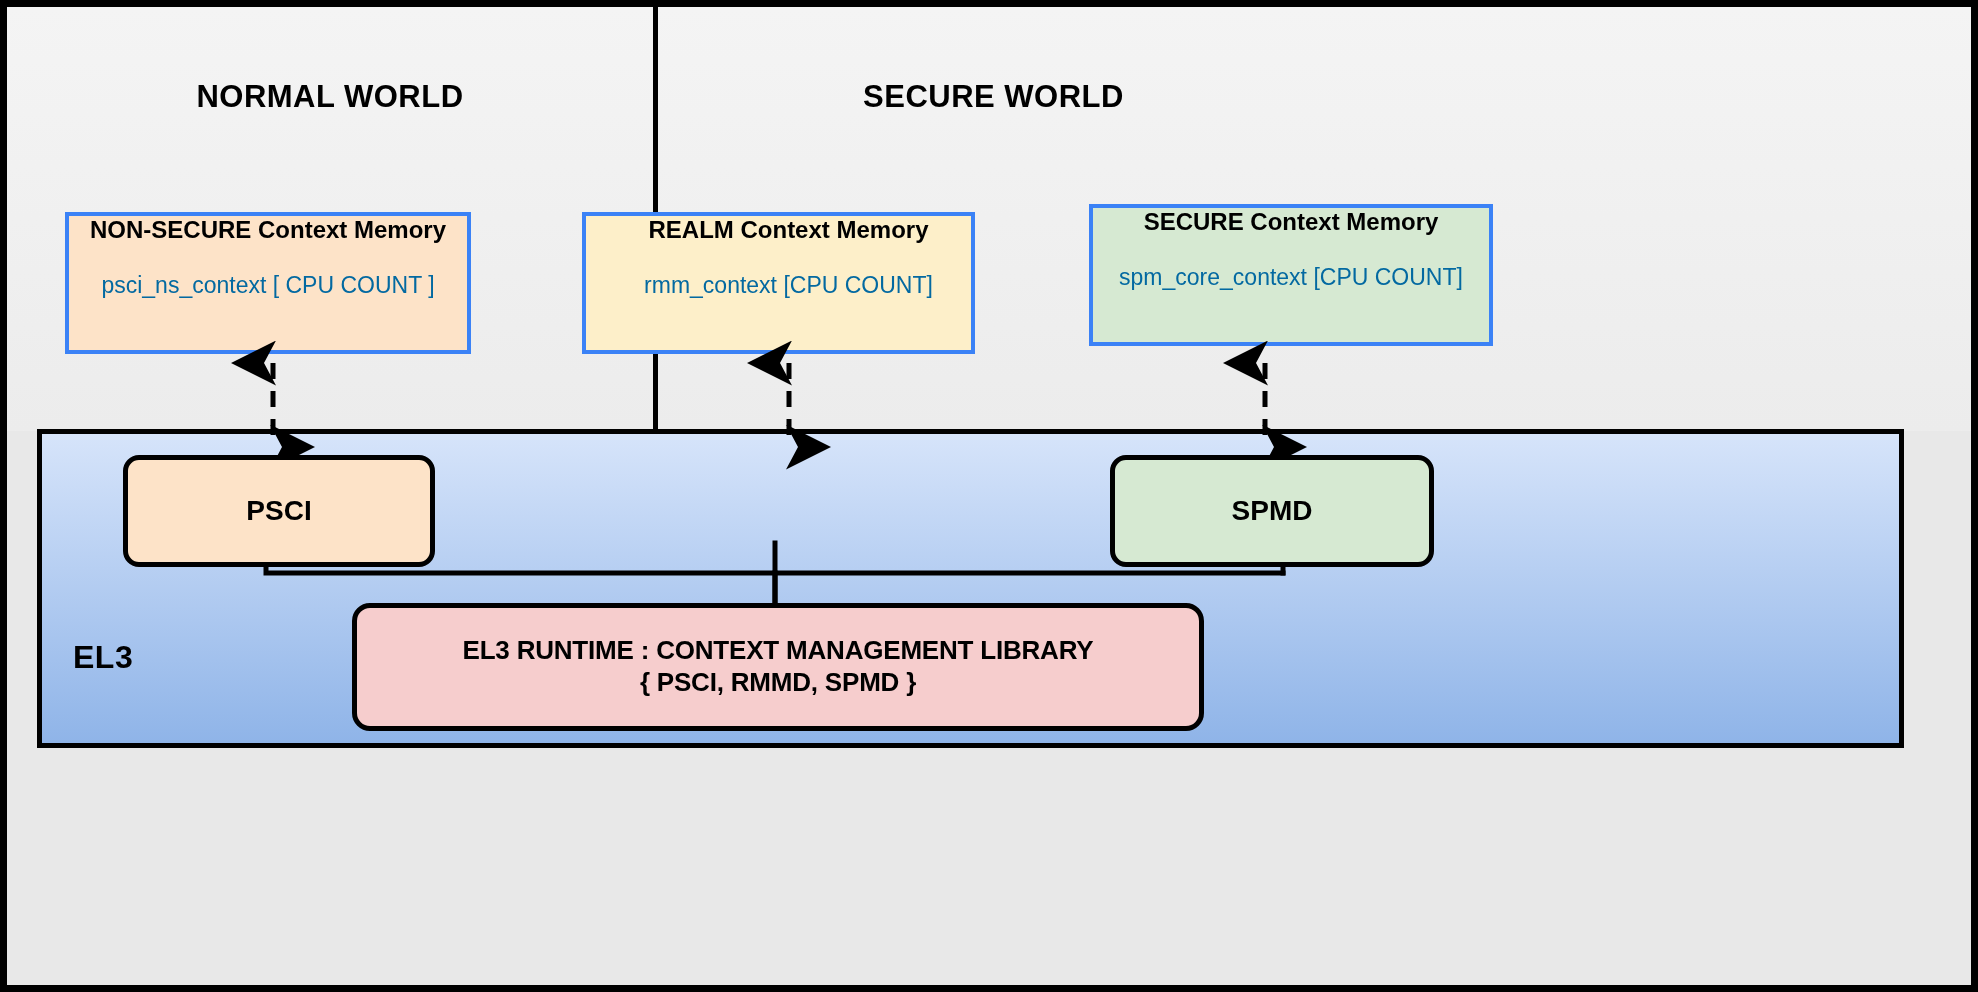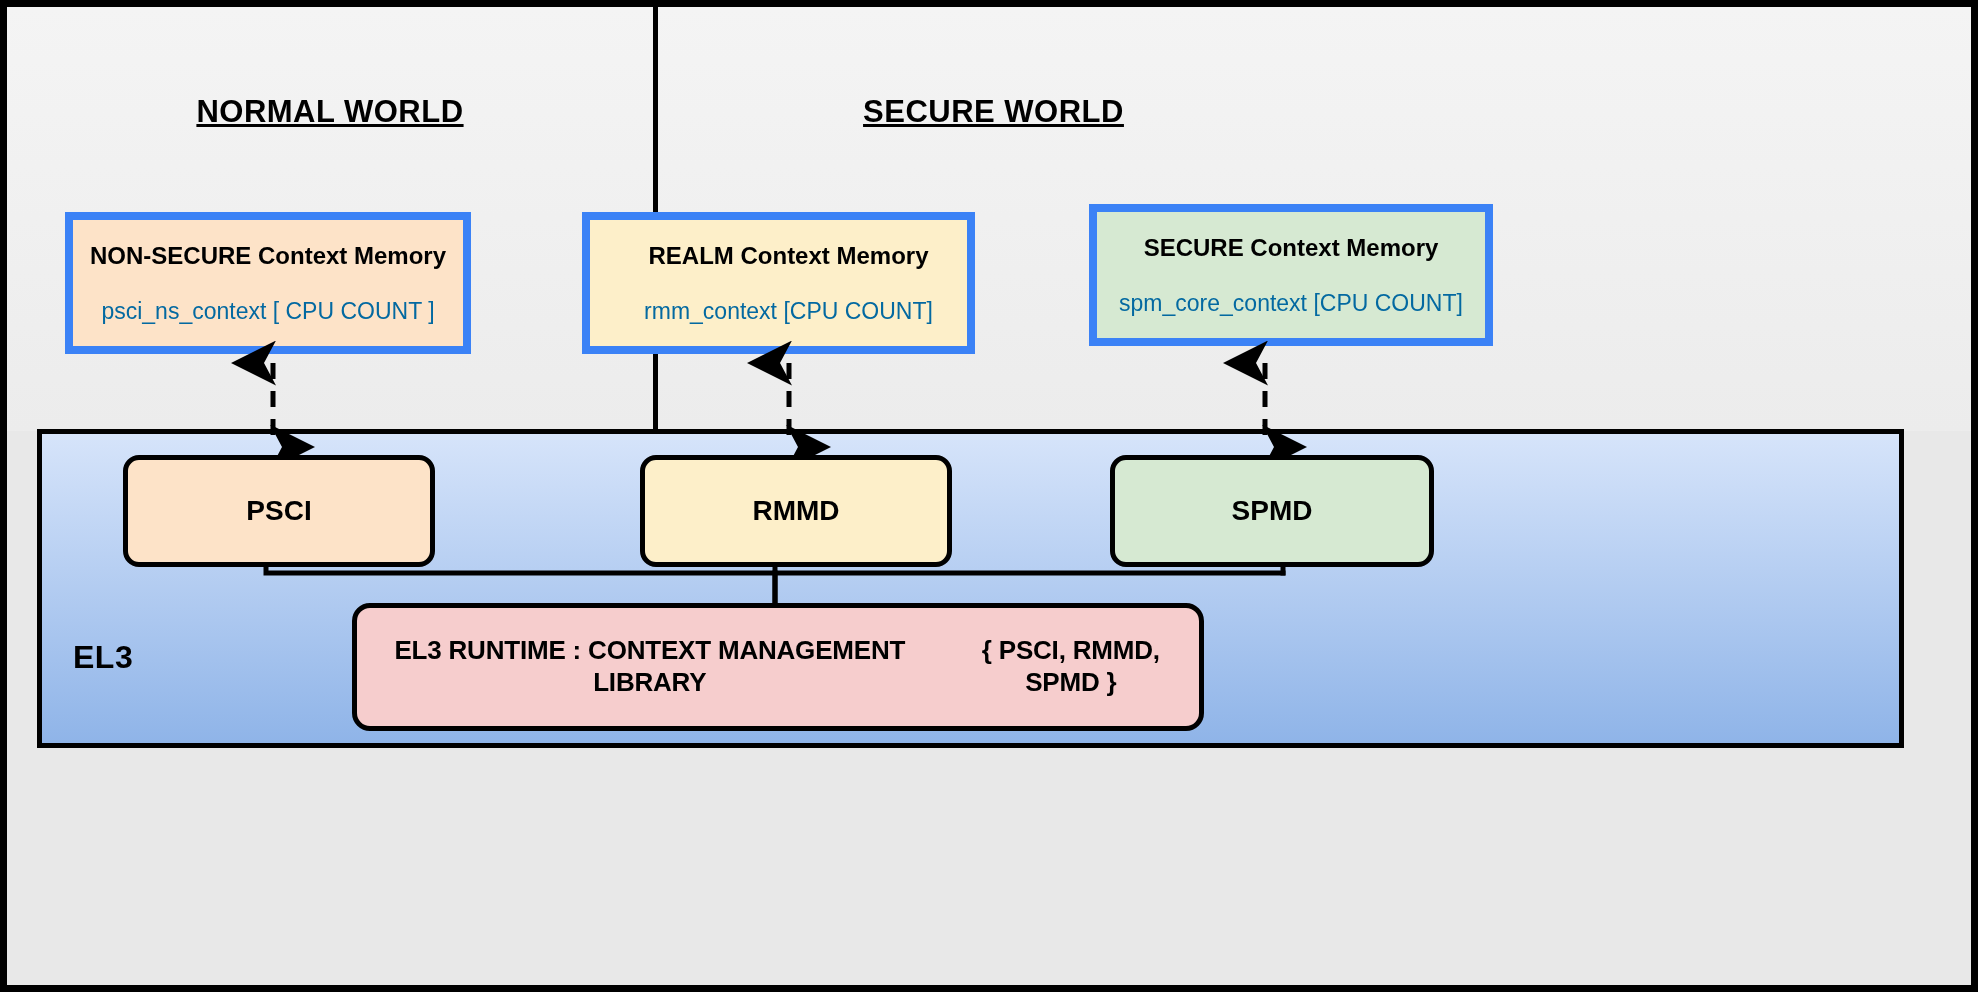--- a/index.html
+++ b/index.html
@@ -34,38 +34,37 @@
     height: 100%;
   }
   .world-panel.normal { width: 651px; border-right: 5px solid #000; }
   .world-panel.realm  { width: 637px; border-right: 5px solid #000; }
   .world-panel.secure { width: 671px; }
 
   .world-title {
     position: absolute;
     left: 0;
     right: 0;
-    top: 87px;
+    top: 72px;
     text-align: center;
     font-size: 31px;
     font-weight: bold;
     letter-spacing: 0.5px;
     color: #000;
-    text-decoration: underline;
   }
 
   
   .mem-box {
     position: absolute;
     box-sizing: border-box;
-    border: 8px solid #3b82f6;
+    border: 4px solid #3b82f6;
     display: flex;
     flex-direction: column;
     align-items: center;
-    justify-content: center;
+    justify-content: flex-start;
   }
   .mem-box .mem-title {
     font-size: 24px;
     font-weight: bold;
     color: #000;
     margin-bottom: 28px;
     text-align: center;
   }
   .mem-box .mem-sub {
     font-size: 23px;
@@ -122,21 +121,21 @@
     position: absolute;
     left: 345px;
     top: 596px;
     width: 852px;
     height: 128px;
     box-sizing: border-box;
     border: 5px solid #000;
     border-radius: 18px;
     background: #f6cdcd;
     display: flex;
-    flex-direction: row;
+    flex-direction: column;
     align-items: center;
     justify-content: center;
     line-height: 1.22;
   }
   #runtime-box .rt-line {
     font-size: 26px;
     font-weight: bold;
     color: #000;
     text-align: center;
     letter-spacing: -0.2px;
@@ -206,21 +205,20 @@
 
     <g stroke="#000" stroke-width="5" fill="none" stroke-linecap="square">
       <path d="M259,536 L259,566 L1276,566"></path>
       <path d="M1276,536 L1276,566"></path>
       <path d="M768,536 L768,596"></path>
       <path d="M768,566 L768,596"></path>
     </g>
   </svg>
 
   <div class="disp-box" id="disp-psci">PSCI</div>
-  <div class="disp-box" id="disp-rmmd">RMMD</div>
   <div class="disp-box" id="disp-spmd">SPMD</div>
 
   <div id="runtime-box">
     <div class="rt-line">EL3 RUNTIME : CONTEXT MANAGEMENT LIBRARY</div>
     <div class="rt-line">{ PSCI, RMMD, SPMD }</div>
   </div>
 
 </div>
 
 </body></html>

